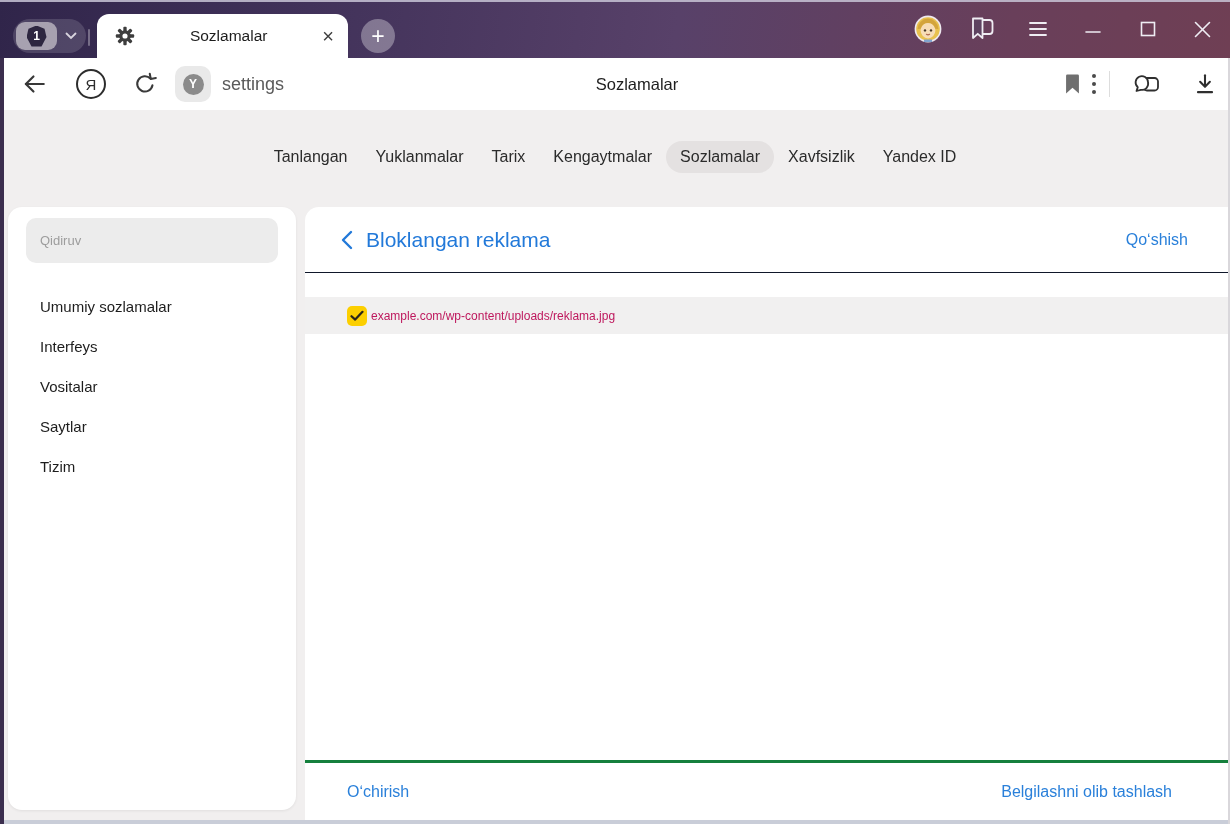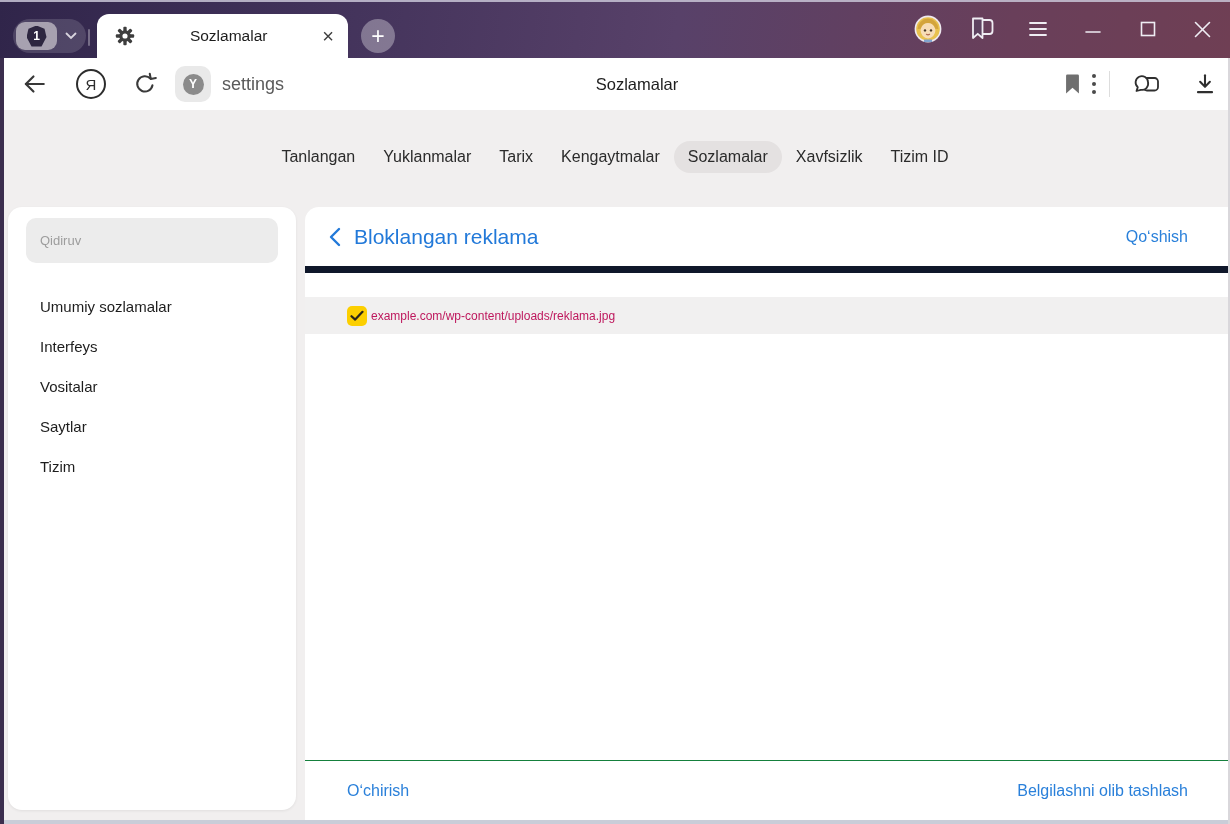--- a/index.html
+++ b/index.html
@@ -69,32 +69,32 @@
   .search { display:block; margin:11px 18px 0; width:calc(100% - 36px); height:45px; background:#ececec;
     border:none; border-radius:10px; padding-left:14px; font-size:13px; color:#444;
     font-family:"Liberation Sans",sans-serif; outline:none; }
   .search::placeholder { color:#9d9d9d; }
   .side-list { margin-top:23px; }
   .side-item { height:40px; display:flex; align-items:center; padding-left:32px; font-size:15px;
     color:#1d1d1d; cursor:pointer; }
 
   .main { position:absolute; left:305px; top:207px; right:2px; bottom:4px; background:#fff;
     border-radius:14px 0 0 0; }
-  .main-header { height:66px; display:flex; align-items:center; padding:0 40px 0 24px;
-    border-bottom:7px solid #0f172a; }
+  .main-header { height:66px; display:flex; align-items:center; padding:0 40px 0 36px;
+    border-bottom:1px solid #0f172a; }
   .back-chevron { display:flex; margin-right:13px; cursor:pointer; }
   .main-heading { font-size:21px; color:#2279d9; cursor:pointer; }
   .add-link { margin-left:auto; font-size:16px; color:#2a80da; cursor:pointer; }
   .spacer { height:24px; }
   .list-row { height:37px; background:#f1f0f0; display:flex; align-items:center; padding-left:42px; }
   .checkbox { width:20px; height:20px; border-radius:5px; background:#fccf00; display:flex;
     align-items:center; justify-content:center; cursor:pointer; flex:none; }
   .row-label { margin-left:4px; font-size:12px; color:#be185d; }
-  .main-footer { position:absolute; left:0; right:0; bottom:0; height:60px; border-top:1px solid #15803d;
-    display:flex; align-items:center; padding:0 40px 0 42px; }
+  .main-footer { position:absolute; left:0; right:0; bottom:0; height:60px; border-top:3px solid #15803d;
+    display:flex; align-items:center; padding:0 56px 0 42px; }
   .footer-link { font-size:16px; color:#2a80da; cursor:pointer; }
   .footer-right { margin-left:auto; }
 
   
   .frame-left  { position:absolute; left:0; top:58px; bottom:0; width:4px; background:#3b2e4e; z-index:50; }
   .frame-right { position:absolute; right:0; top:58px; bottom:0; width:2px; background:#d9d7db; z-index:49; }
   .frame-bottom{ position:absolute; left:0; right:0; bottom:0; height:4px; background:#c9cdd8; z-index:48; }
 </style>
 </head>
 <body>
@@ -231,21 +231,21 @@
 </div>
 
 <div class="navband">
   <div class="navtabs">
     <span class="navtab">Tanlangan</span>
     <span class="navtab">Yuklanmalar</span>
     <span class="navtab">Tarix</span>
     <span class="navtab">Kengaytmalar</span>
     <span class="navtab active">Sozlamalar</span>
     <span class="navtab">Xavfsizlik</span>
-    <span class="navtab">Tizim ID</span>
+    <span class="navtab">Yandex ID</span>
   </div>
 </div>
 
 <div class="sidebar">
   <input class="search" type="text" placeholder="Qidiruv" style="">
   <div class="side-list">
     <div class="side-item">Umumiy sozlamalar</div>
     <div class="side-item">Interfeys</div>
     <div class="side-item">Vositalar</div>
     <div class="side-item">Saytlar</div>

